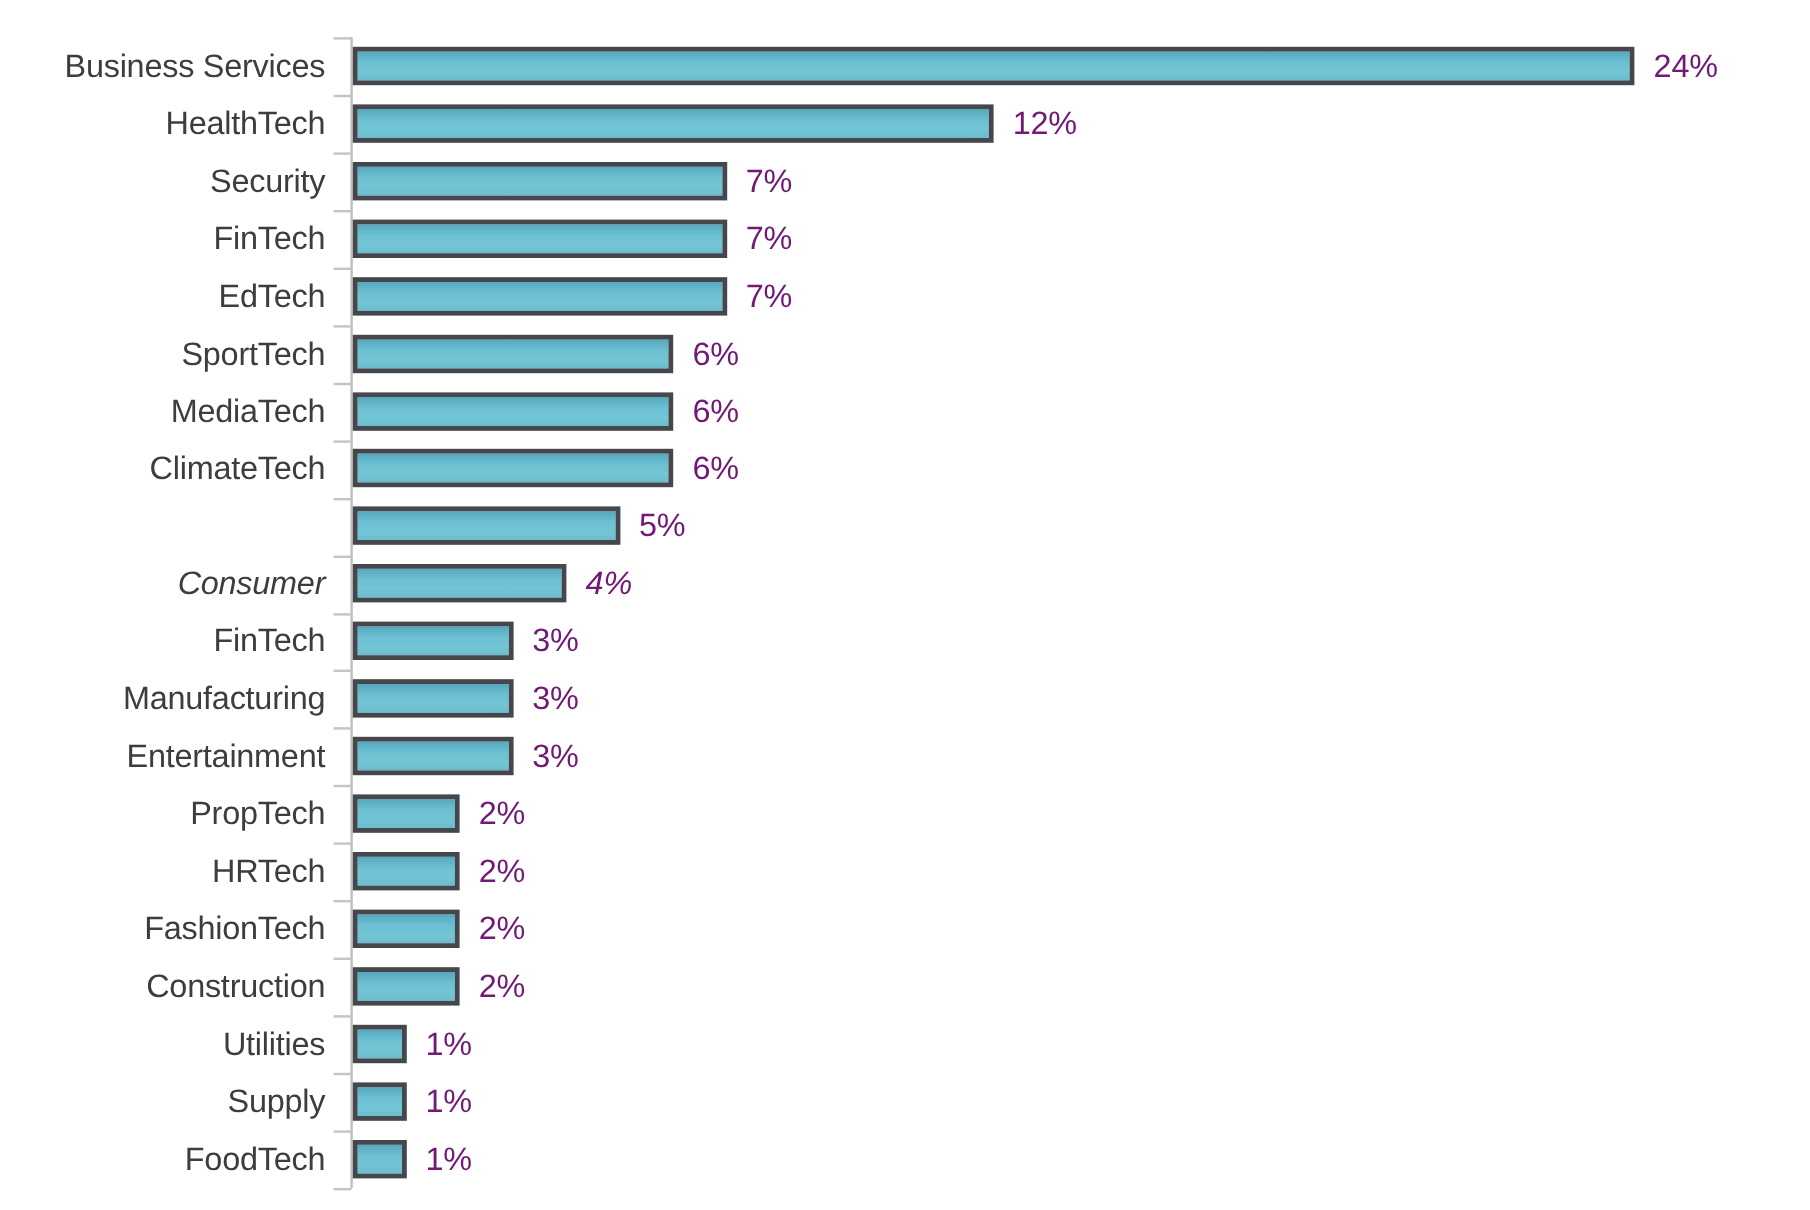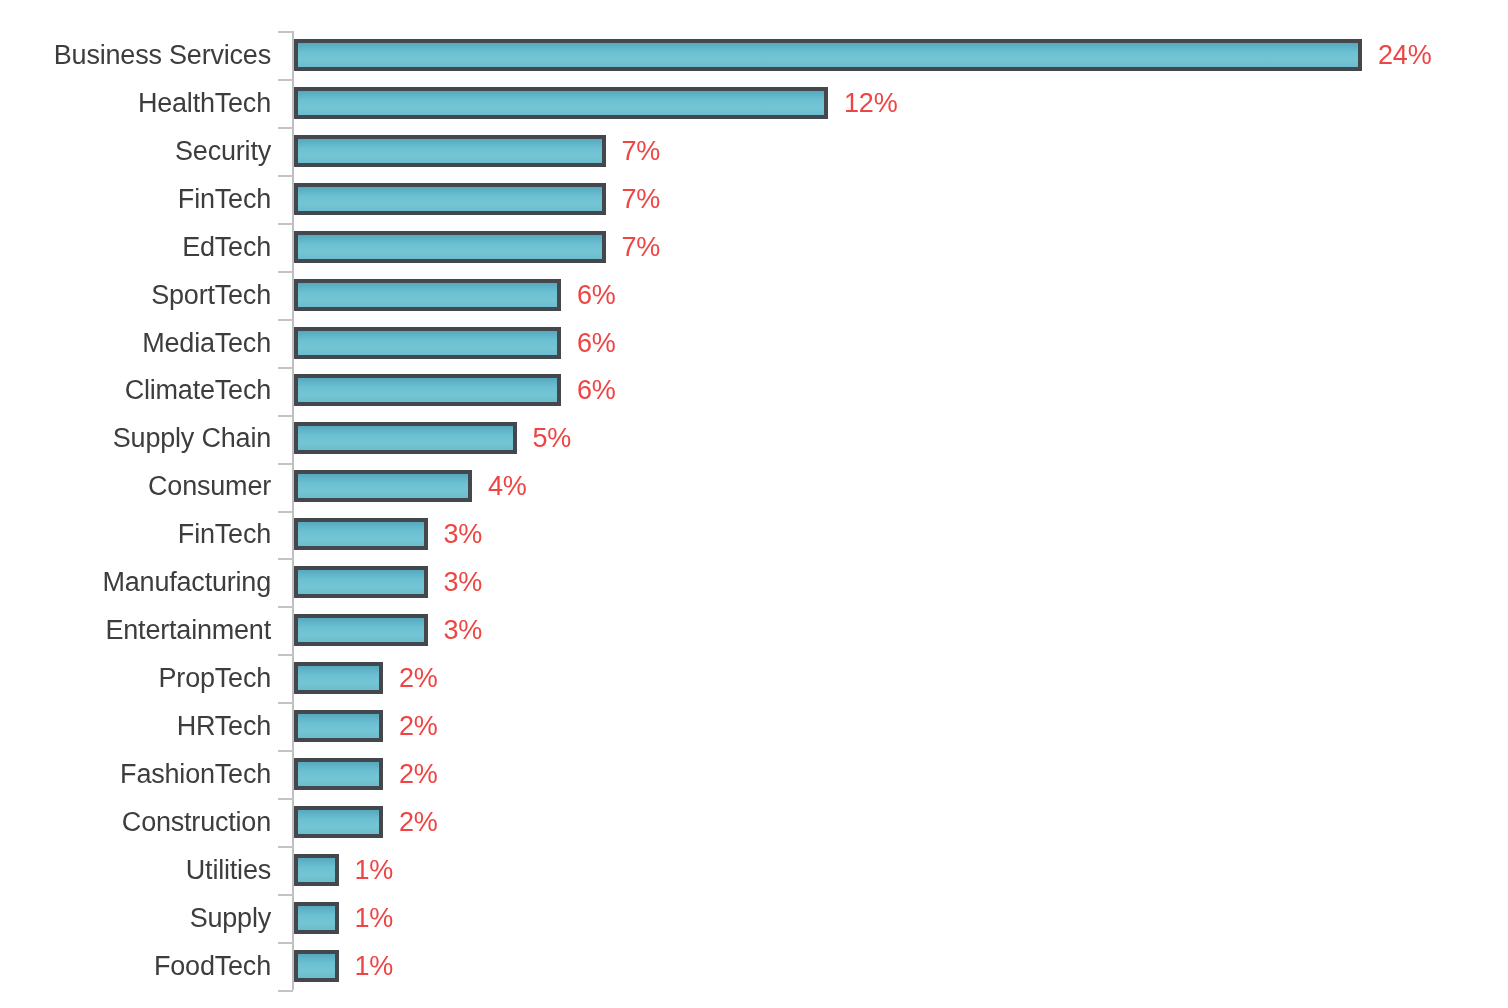--- a/index.html
+++ b/index.html
@@ -83,21 +83,21 @@
     border: 4px solid #44484c;
     background: linear-gradient(180deg, #54a9bf 0%, #6cc0d2 38%, #74c5d4 70%, #6bbdce 100%);
   }
 
   .val-label {
     position: absolute;
     top: 50%;
     transform: translateY(-50%);
     font-size: 27px;
     line-height: 1.05;
-    color: #ef4444;
+    color: #701a75;
     font-family: "Liberation Sans", sans-serif;
     white-space: nowrap;
     letter-spacing: -0.2px;
   }
 </style>
 </head>
 <body>
 
 <div id="chart-root">
   <div class="axis-line"></div>
@@ -136,25 +136,24 @@
         <div class="cat-label">MediaTech</div>
         <div class="bar" style="width: 267px;"></div>
         <div class="val-label" style="left: 577px;">6%</div>
       </div>
       <div class="row" style="top: 366.65px;">
         <div class="cat-label">ClimateTech</div>
         <div class="bar" style="width: 267px;"></div>
         <div class="val-label" style="left: 577px;">6%</div>
       </div>
       <div class="row" style="top: 414.6px;">
-        <div class="cat-label">Supply Chain</div>
         <div class="bar" style="width: 222.5px;"></div>
         <div class="val-label" style="left: 532.5px;">5%</div>
       </div>
-      <div class="row" style="top: 462.55px;">
+      <div class="row" style="top: 462.55px; font-style: italic;">
         <div class="cat-label">Consumer</div>
         <div class="bar" style="width: 178px;"></div>
         <div class="val-label" style="left: 488px;">4%</div>
       </div>
       <div class="row" style="top: 510.5px;">
         <div class="cat-label">FinTech</div>
         <div class="bar" style="width: 133.5px;"></div>
         <div class="val-label" style="left: 443.5px;">3%</div>
       </div>
       <div class="row" style="top: 558.45px;">

